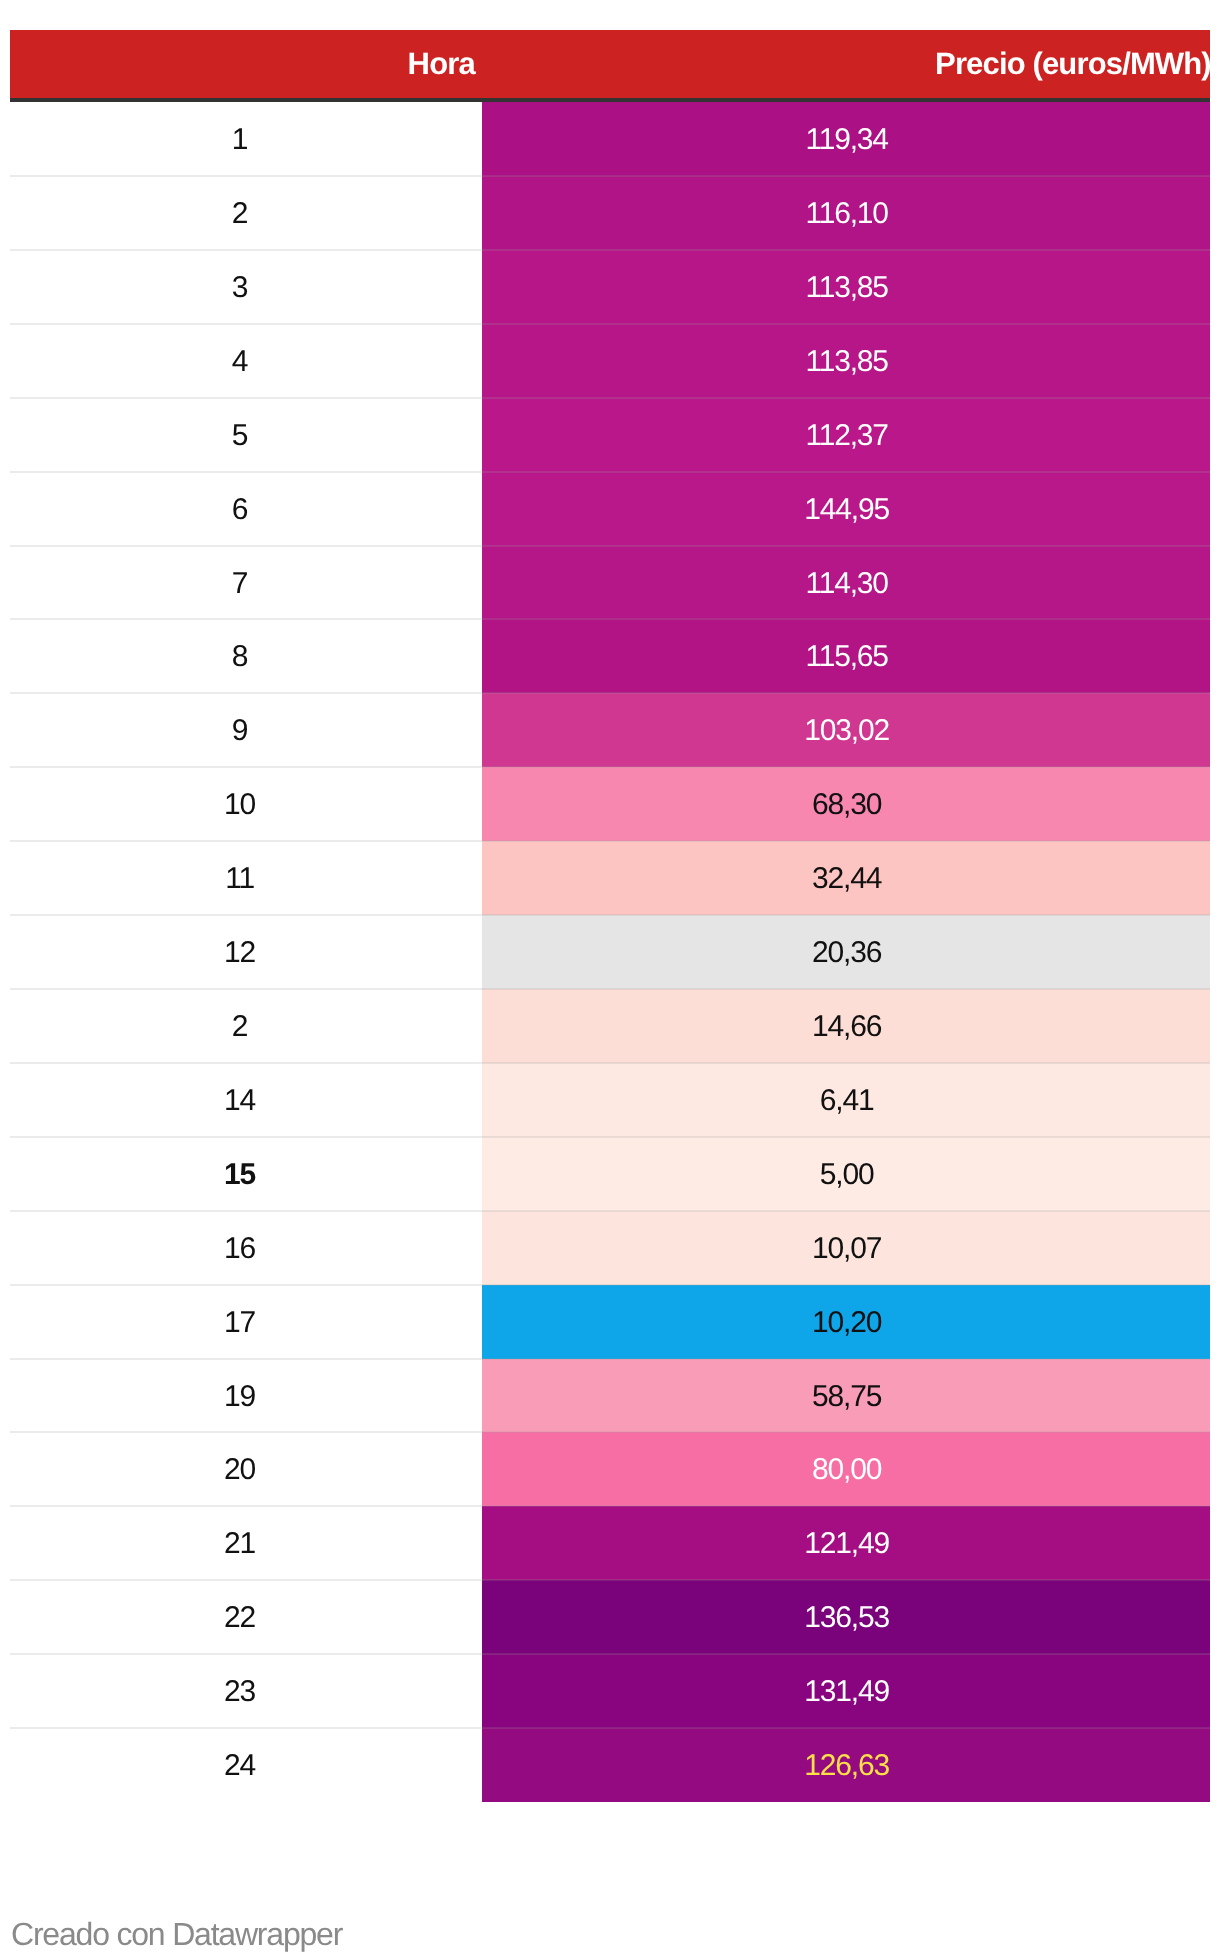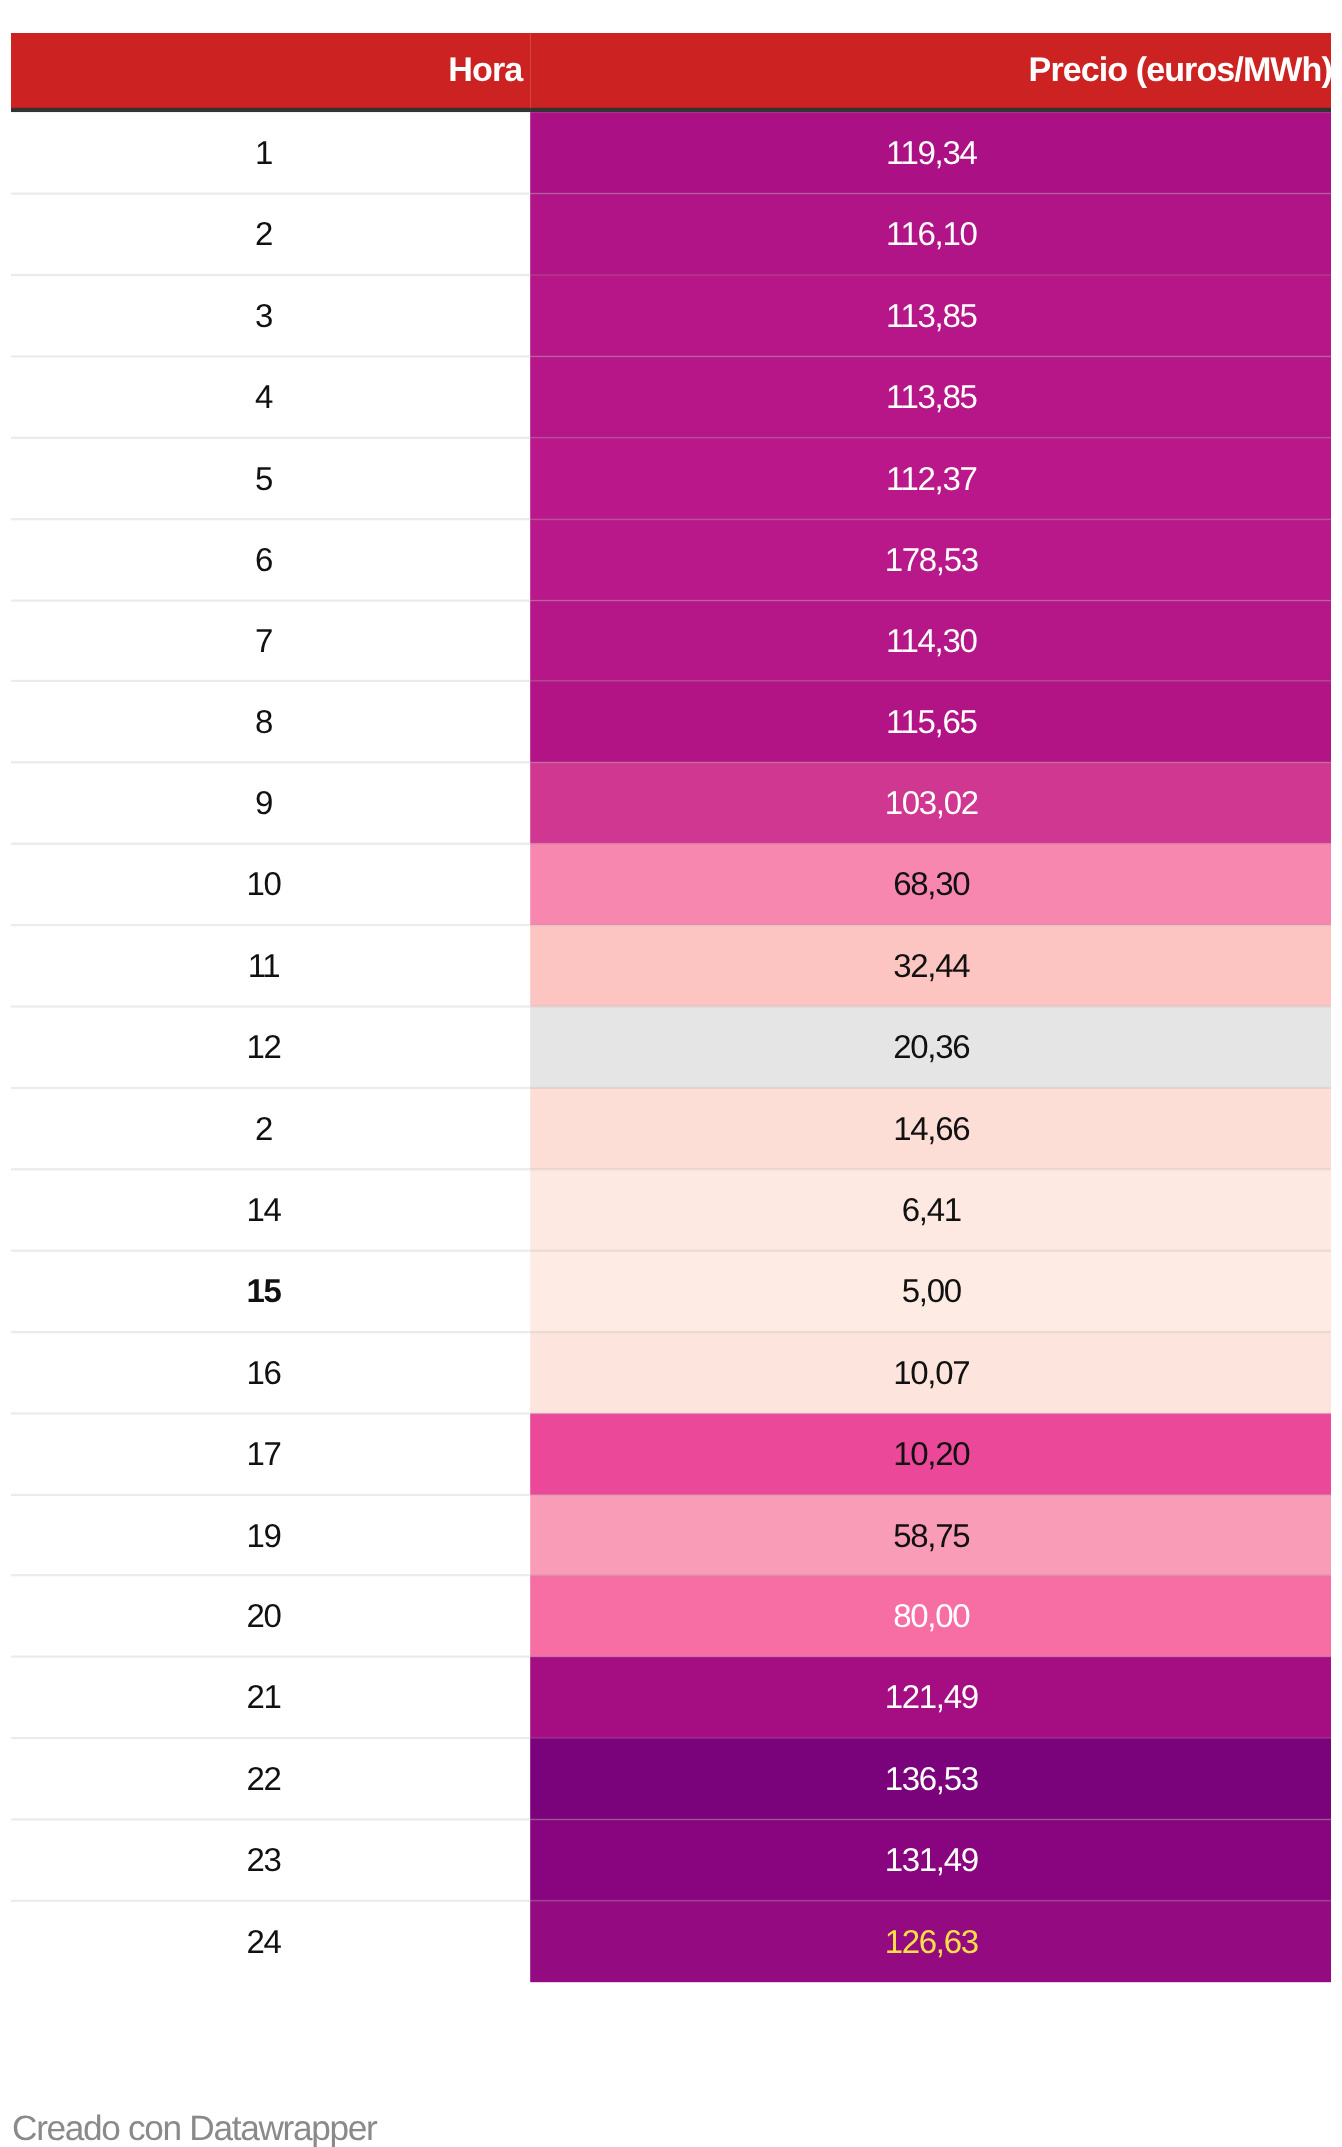--- a/index.html
+++ b/index.html
@@ -73,21 +73,21 @@
         <tr>
           <td class="hora" style="height: 74px;"><span>4</span></td>
           <td class="precio" style="height: 74px; background: rgb(182, 22, 136); color: rgb(255, 255, 255);"><span>113,85</span></td>
         </tr>
         <tr>
           <td class="hora" style="height: 74px;"><span>5</span></td>
           <td class="precio" style="height: 74px; background: rgb(186, 24, 138); color: rgb(255, 255, 255);"><span>112,37</span></td>
         </tr>
         <tr>
           <td class="hora" style="height: 74px;"><span>6</span></td>
-          <td class="precio" style="height: 74px; background: rgb(185, 24, 138); color: rgb(255, 255, 255);"><span>178,53</span></td>
+          <td class="precio" style="height: 74px; background: rgb(185, 24, 138); color: rgb(255, 255, 255);"><span>144,95</span></td>
         </tr>
         <tr>
           <td class="hora" style="height: 73px;"><span>7</span></td>
           <td class="precio" style="height: 73px; background: rgb(181, 22, 136); color: rgb(255, 255, 255);"><span>114,30</span></td>
         </tr>
         <tr>
           <td class="hora" style="height: 74px;"><span>8</span></td>
           <td class="precio" style="height: 74px; background: rgb(178, 20, 134); color: rgb(255, 255, 255);"><span>115,65</span></td>
         </tr>
         <tr>
@@ -117,21 +117,21 @@
         <tr>
           <td class="hora" style="height: 74px; font-weight: bold;"><span>15</span></td>
           <td class="precio" style="height: 74px; background: rgb(253, 235, 228); color: rgb(17, 17, 17);"><span>5,00</span></td>
         </tr>
         <tr>
           <td class="hora" style="height: 74px;"><span>16</span></td>
           <td class="precio" style="height: 74px; background: rgb(253, 229, 222); color: rgb(17, 17, 17);"><span>10,07</span></td>
         </tr>
         <tr>
           <td class="hora" style="height: 74px;"><span>17</span></td>
-          <td class="precio" style="height: 74px; background: #ec4899; color: rgb(17, 17, 17);"><span>10,20</span></td>
+          <td class="precio" style="height: 74px; background: #0ea5e9; color: rgb(17, 17, 17);"><span>10,20</span></td>
         </tr>
         <tr>
           <td class="hora" style="height: 73px;"><span>19</span></td>
           <td class="precio" style="height: 73px; background: rgb(249, 156, 183); color: rgb(17, 17, 17);"><span>58,75</span></td>
         </tr>
         <tr>
           <td class="hora" style="height: 74px;"><span>20</span></td>
           <td class="precio" style="height: 74px; background: rgb(247, 110, 165); color: rgb(255, 255, 255);"><span>80,00</span></td>
         </tr>
         <tr>

